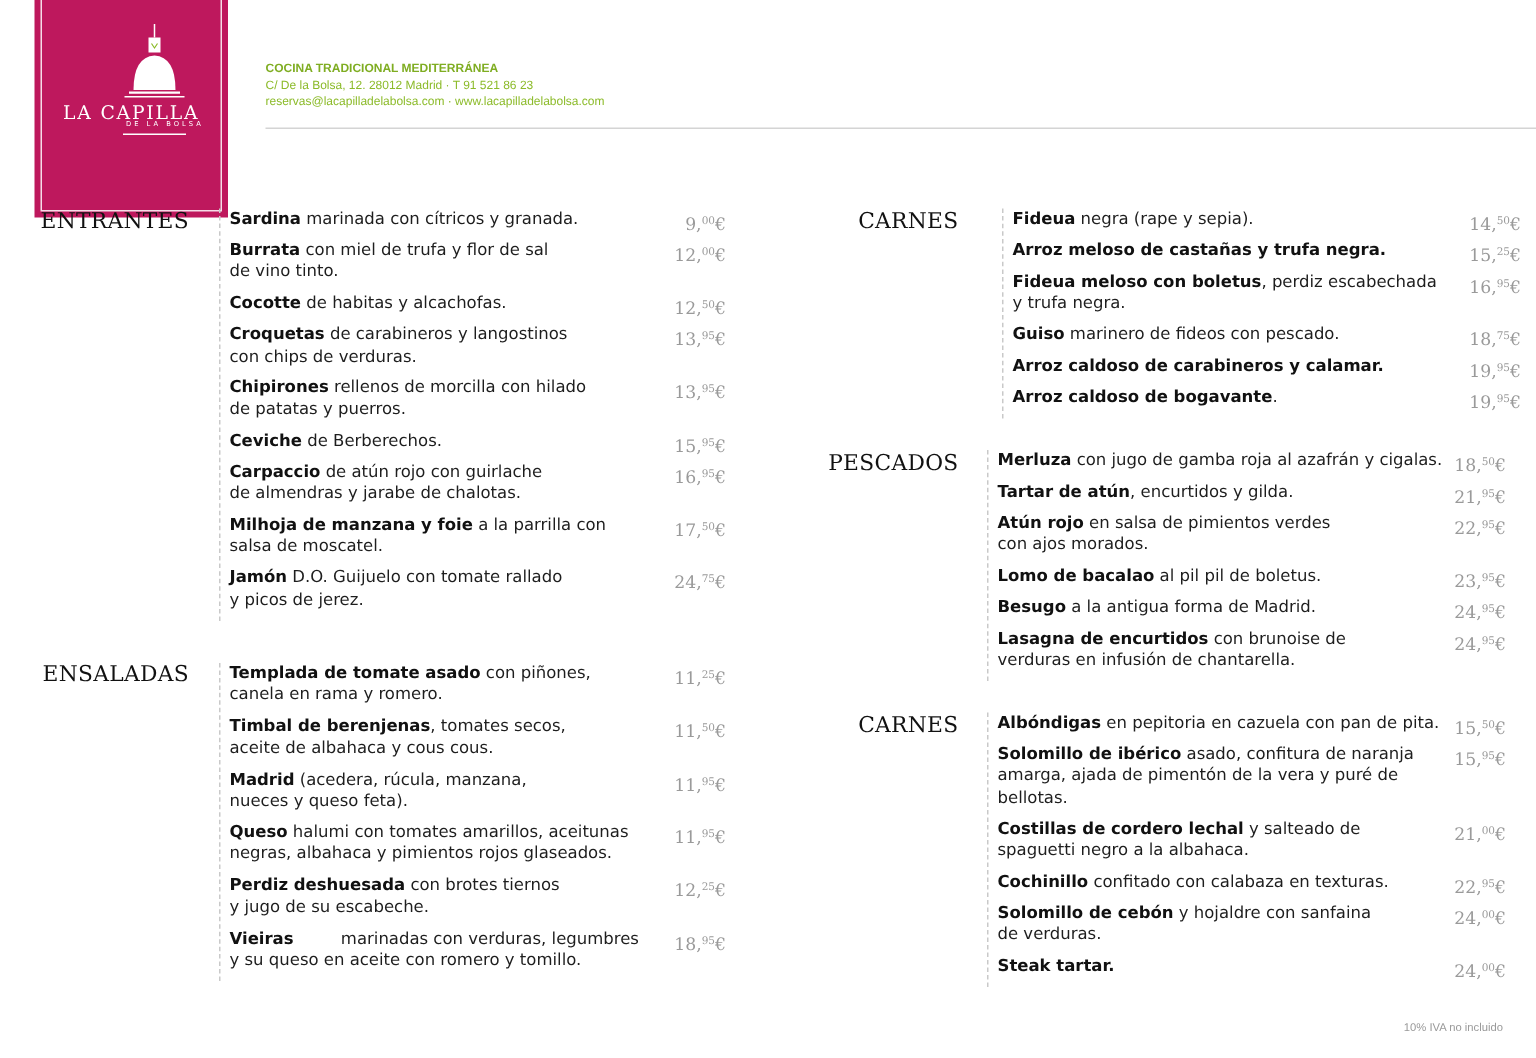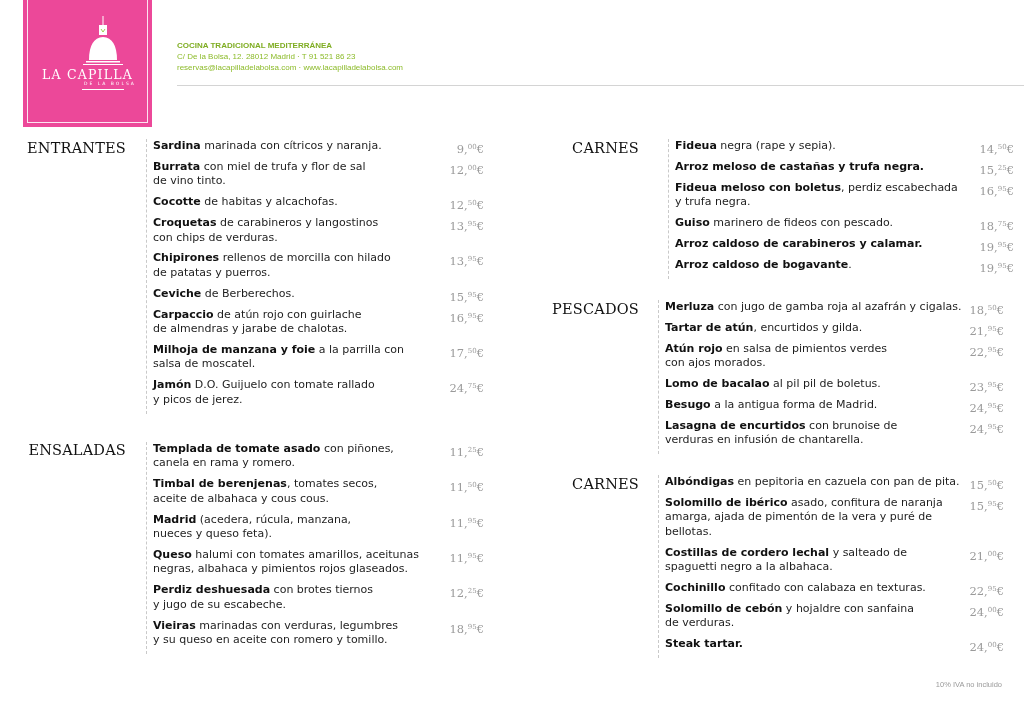--- a/index.html
+++ b/index.html
@@ -1,22 +1,22 @@
 <!DOCTYPE html>
 <html><head>
 <meta charset="utf-8">
 <style>
   * { margin: 0; padding: 0; box-sizing: border-box; }
   html, body { width: 1024px; height: 705px; background: #ffffff; overflow: hidden; }
   body { position: relative; font-family: "DejaVu Sans", sans-serif; color: #1a1a1a; }
 
   
   .logo {
-    position: absolute; left: 23px; top: 0; width: 129px; height: 127px;
-    background: #ec4899;
+    position: absolute; left: 23px; top: 0; width: 129px; height: 145px;
+    background: #be185d;
   }
   .logo-frame {
     position: absolute; left: 4px; top: -2px; right: 4px; bottom: 4px;
     border: 1px solid rgba(255,255,255,0.85);
   }
   .logo svg { position: absolute; left: 0; top: 0; }
   .logo-name {
     position: absolute; left: 0; right: 0; top: 67px; text-align: center;
     color: #fff; font-family: "DejaVu Serif", serif; font-size: 12.5px; letter-spacing: 1.2px;
   }
@@ -68,21 +68,21 @@
 <div class="info">
   <div class="tagline">COCINA TRADICIONAL MEDITERRÁNEA</div>
   <div>C/ De la Bolsa, 12. 28012 Madrid · T 91 521 86 23</div>
   <div>reservas@lacapilladelabolsa.com · www.lacapilladelabolsa.com</div>
 </div>
 <div class="header-rule"></div>
 
 <div class="section-title" style="left:23px; top:140px; width:103px;">ENTRANTES</div>
 <div class="items" id="sec-entrantes" style="left:146px; top:139px; width:338px; padding-left:6px;">
     <div class="item">
-      <span class="text"><b>Sardina</b><span style="white-space: pre-line;"> marinada con cítricos y naranja.</span></span>
+      <span class="text"><b>Sardina</b><span style="white-space: pre-line;"> marinada con cítricos y granada.</span></span>
       <span class="price"><span>9,</span><sup>00</sup><span>€</span></span>
     </div>
     <div class="item">
       <span class="text"><b>Burrata</b><span style="white-space: pre-line;"> con miel de trufa y flor de sal
 de vino tinto.</span></span>
       <span class="price"><span>12,</span><sup>00</sup><span>€</span></span>
     </div>
     <div class="item">
       <span class="text"><b>Cocotte</b><span style="white-space: pre-line;"> de habitas y alcachofas.</span></span>
       <span class="price"><span>12,</span><sup>50</sup><span>€</span></span>
@@ -139,21 +139,21 @@
       <span class="text"><b>Queso</b><span style="white-space: pre-line;"> halumi con tomates amarillos, aceitunas
 negras, albahaca y pimientos rojos glaseados.</span></span>
       <span class="price"><span>11,</span><sup>95</sup><span>€</span></span>
     </div>
     <div class="item">
       <span class="text"><b>Perdiz deshuesada</b><span style="white-space: pre-line;"> con brotes tiernos
 y jugo de su escabeche.</span></span>
       <span class="price"><span>12,</span><sup>25</sup><span>€</span></span>
     </div>
     <div class="item">
-      <span class="text"><b>Vieiras</b><span style="white-space: pre-line;"> marinadas con verduras, legumbres
+      <span class="text"><b>Vieiras</b><span style="white-space: pre-line; margin-left: 28px;"> marinadas con verduras, legumbres
 y su queso en aceite con romero y tomillo.</span></span>
       <span class="price"><span>18,</span><sup>95</sup><span>€</span></span>
     </div>
   </div>
 
 <div class="section-title" style="left:540px; top:140px; width:99px;">CARNES</div>
 <div class="items" id="sec-arroces" style="left:668px; top:139px; width:346px; padding-left:6px;">
     <div class="item">
       <span class="text"><b>Fideua</b><span style="white-space: pre-line;"> negra (rape y sepia).</span></span>
       <span class="price"><span>14,</span><sup>50</sup><span>€</span></span>

